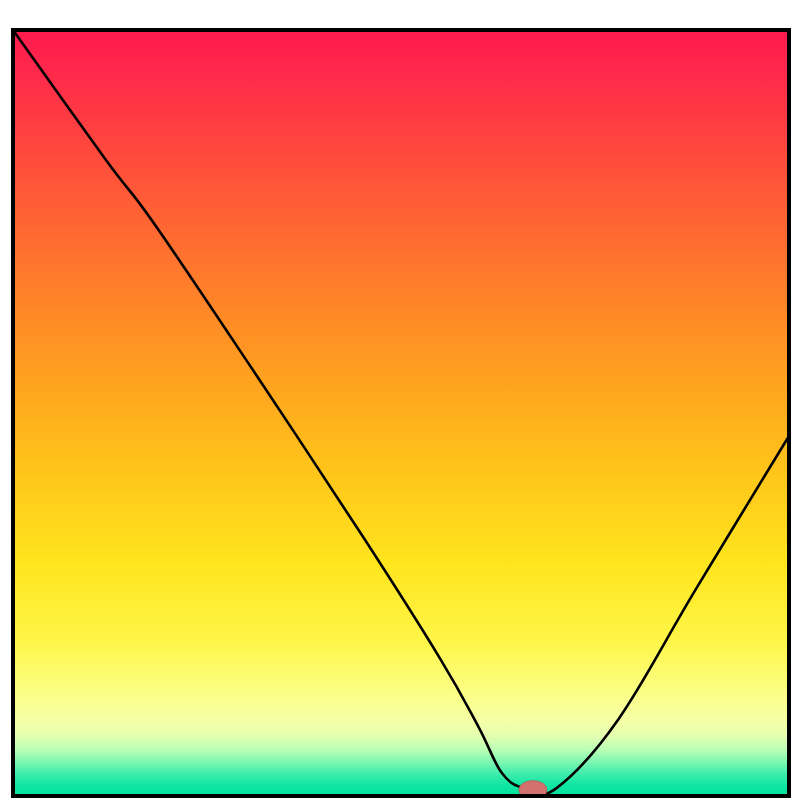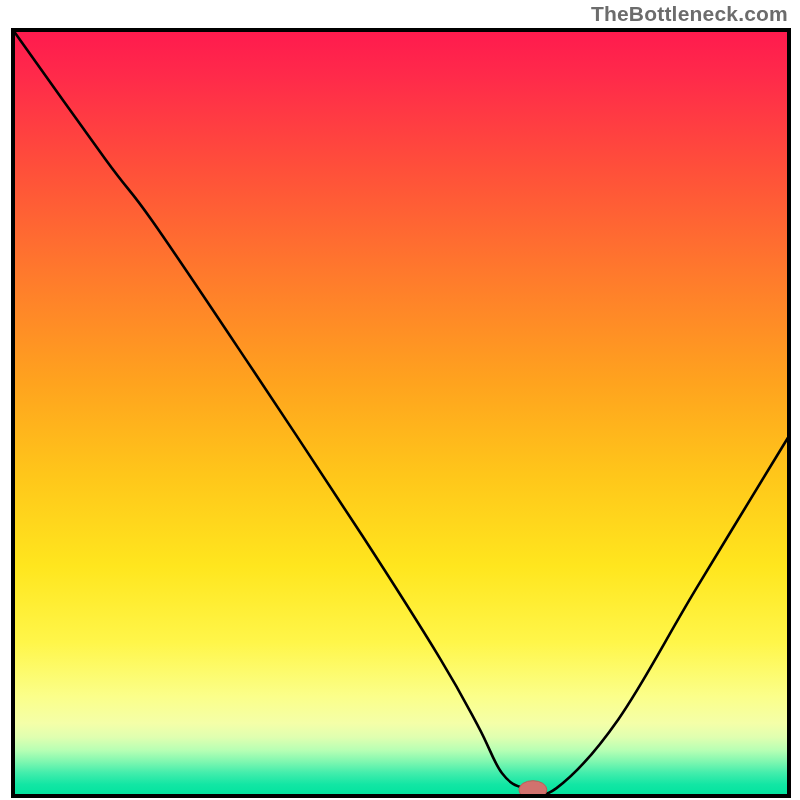--- a/index.html
+++ b/index.html
@@ -30,21 +30,20 @@
     top: 28px;
     width: 780px;
     height: 770px;
     display: block;
   }
 </style>
 </head>
 <body>
 
 <div class="container">
-  <div class="attribution">TheBottleneck.com</div>
 
   <svg class="chart" viewBox="0 0 780 770" preserveAspectRatio="none">
     <defs>
       <linearGradient id="bg-grad" x1="0" y1="0" x2="0" y2="1">
           <stop offset="0.00%" stop-color="#ff1a4e"></stop>
           <stop offset="6.00%" stop-color="#ff2a4a"></stop>
           <stop offset="18.00%" stop-color="#ff4f3a"></stop>
           <stop offset="32.00%" stop-color="#ff7a2c"></stop>
           <stop offset="46.00%" stop-color="#ffa31e"></stop>
           <stop offset="58.00%" stop-color="#ffc61a"></stop>

